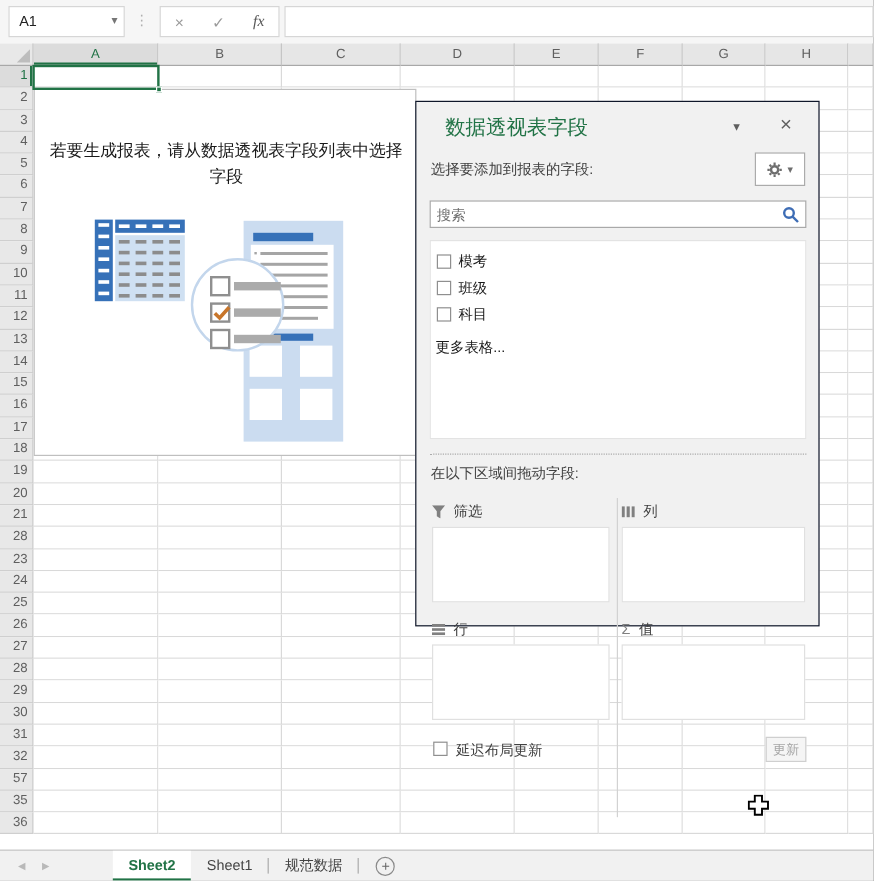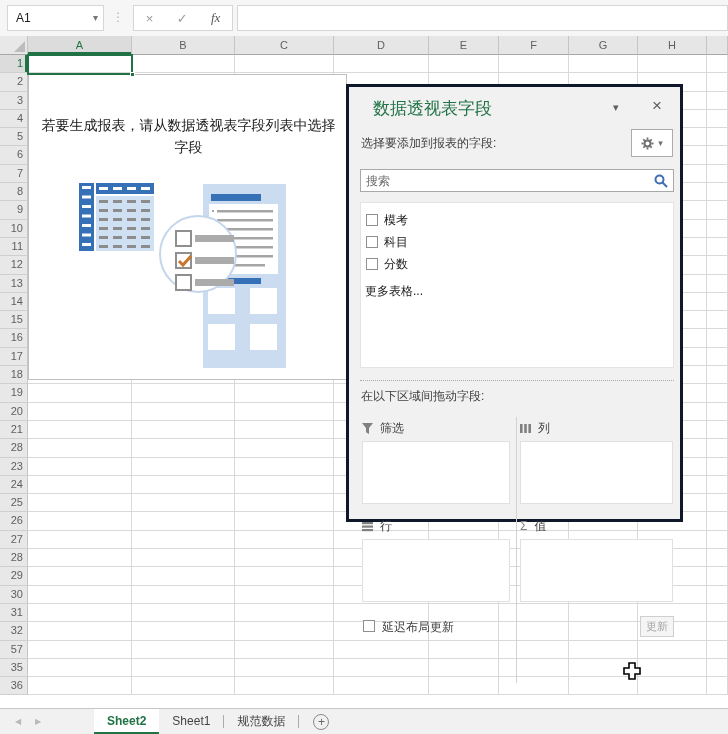--- a/index.html
+++ b/index.html
@@ -39,21 +39,21 @@
 
   
   .placeholder{position:absolute;left:28px;top:74px;width:319px;height:306px;background:#fff;border:1px solid #BFBFBF;z-index:2;}
   .ph-title{position:absolute;left:29px;top:10px;width:240px;height:20px;border:2px solid #A6A6A6;
             color:#8F8F8F;font-size:13px;text-align:center;line-height:17px;}
   .ph-text{position:absolute;left:8px;top:40px;width:303px;text-align:center;font-size:14px;color:#1a1a1a;line-height:1.55;}
   .ph-svg{position:absolute;left:0;top:0;}
 
   
   .panel{position:absolute;left:346px;top:84px;width:337px;height:438px;background:var(--panelbg);
-         border:3px solid #0f172a;z-index:4;font-size:12px;color:#404040;}
+         border:1px solid #0f172a;z-index:4;font-size:12px;color:#404040;}
   .p-title{position:absolute;left:24px;top:10px;font-size:17px;color:var(--green);}
   .p-arrow{position:absolute;left:264px;top:14px;color:#5F5F5F;font-size:11px;cursor:default;}
   .p-close{position:absolute;left:303px;top:9px;color:#5F5F5F;font-size:17px;cursor:default;}
   .p-sub{position:absolute;left:12px;top:48px;}
   .gear-btn{position:absolute;left:282px;top:42px;width:42px;height:28px;background:#fff;border:1px solid #ABABAB;
             display:flex;align-items:center;justify-content:center;gap:4px;}
   .gear-btn .ga{color:#6E6E6E;font-size:9px;}
   .search{position:absolute;left:11px;top:82px;width:314px;height:23px;border:1px solid #A9A9A9;background:#fff;
           font-size:12px;padding:0 22px 0 5px;color:#444;}
   .search::placeholder{color:#6e6e6e;opacity:1;}
@@ -659,25 +659,25 @@
       <circle cx="5.5" cy="5.5" r="4" fill="none" stroke="#3E6DB5" stroke-width="2"></circle>
       <line x1="8.5" y1="8.5" x2="13" y2="13" stroke="#3E6DB5" stroke-width="2"></line>
     </svg>
     <div class="fieldlist" id="fieldlist">
         <div class="frow">
           <span class="cb"></span>
           <span class="lbl">模考</span>
         </div>
         <div class="frow">
           <span class="cb"></span>
-          <span class="lbl">科目</span>
+          <span class="lbl">班级</span>
         </div>
         <div class="frow">
           <span class="cb"></span>
-          <span class="lbl">分数</span>
+          <span class="lbl">科目</span>
         </div>
         <div class="more">更多表格...</div>
       </div>
     <div class="dotted"></div>
     <div class="drag-label">在以下区域间拖动字段:</div>
 
     <div class="area a0">
       <div class="area-head">
         <span class="aicon">
           <svg width="11" height="11" viewBox="0 0 11 11">

